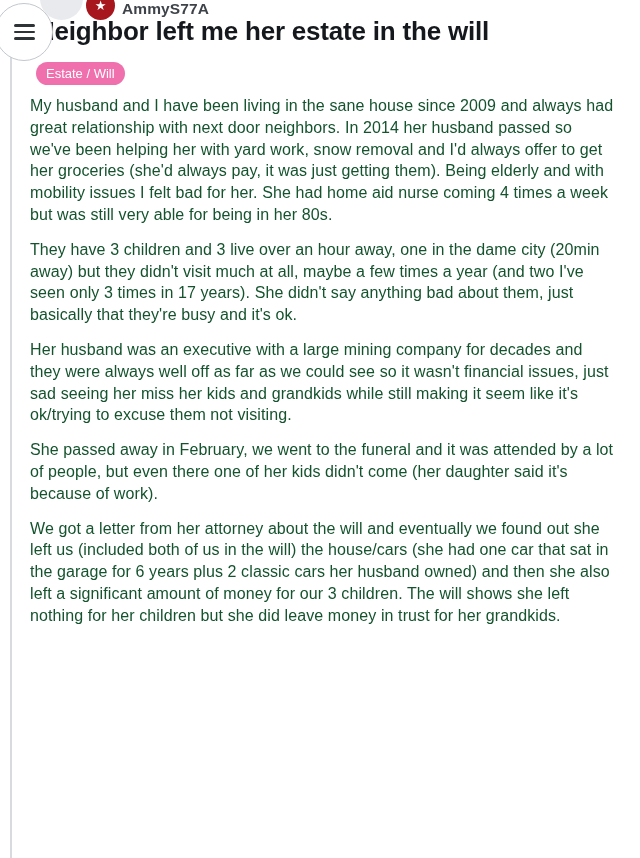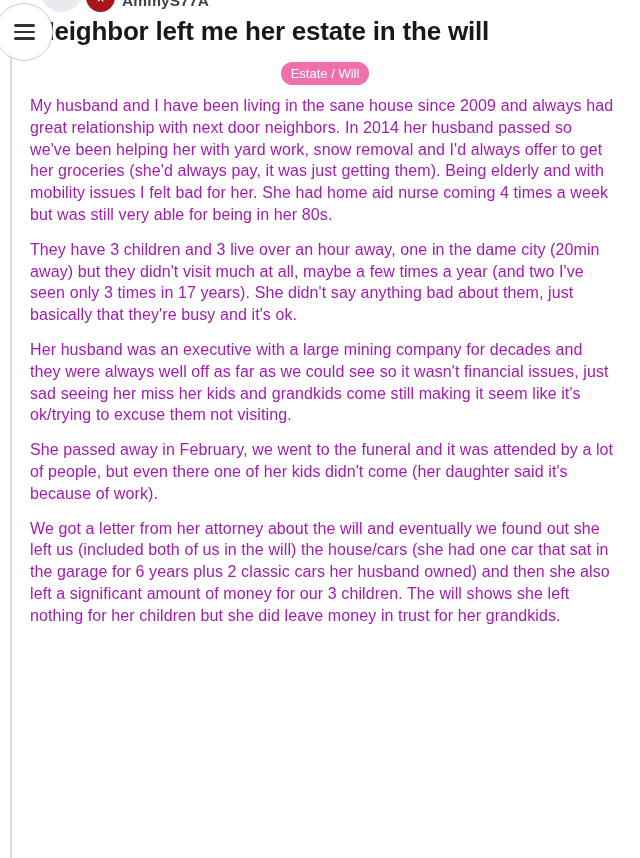--- a/index.html
+++ b/index.html
@@ -45,21 +45,21 @@
     cursor: pointer;
   }
   .menu-button .bar {
     width: 21px;
     height: 2.6px;
     border-radius: 2px;
     background: #2e3338;
   }
 
   
-  .post-header { position: absolute; left: 0; top: 0; width: 550px; height: 16px; z-index: 2; }
+  .post-header { position: absolute; left: 0; top: 8px; width: 550px; height: 16px; z-index: 2; }
   .avatar {
     position: absolute;
     left: 40px; top: -31px;
     width: 43px; height: 43px;
     border-radius: 50%;
     background: #e8eaed;
   }
   .flair-badge {
     position: absolute;
     left: 86px; top: -17px;
@@ -88,36 +88,36 @@
     z-index: 1;
   }
   .post-title {
     margin: 0 0 0 6px;
     font-size: 26px;
     line-height: 33px;
     font-weight: 700;
     color: #15181c;
     letter-spacing: -0.2px;
   }
-  .tag-row { margin: 14px 0 10px 6px; text-align: center; }
+  .tag-row { margin: 14px 0 10px 6px; }
   .tag-pill {
     display: inline-block;
     background: #f06fad;
     color: #ffffff;
     font-size: 13px;
     line-height: 15px;
     padding: 4px 10px 4px;
     border-radius: 999px;
     cursor: pointer;
   }
   .post-body p {
     margin: 0 0 13px 0;
     font-size: 16px;
     line-height: 21.8px;
-    color: #a21caf;
+    color: #14532d;
     letter-spacing: 0.1px;
   }
 </style>
 </head>
 <body>
 
 <div class="thread-line"></div>
 
 <div class="menu-button">
   <span style="display:flex;flex-direction:column;gap:4px;align-items:center;">
@@ -136,17 +136,17 @@
 </div>
 
 <div class="content">
   <h1 class="post-title">Neighbor left me her estate in the will</h1>
   <div class="tag-row">
     <span class="tag-pill" style="background: rgb(240, 111, 173);">Estate / Will</span>
   </div>
   <div class="post-body">
     <p>My husband and I have been living in the sane house since 2009 and always had great relationship with next door neighbors. In 2014 her husband passed so we've been helping her with yard work, snow removal and I'd always offer to get her groceries (she'd always pay, it was just getting them). Being elderly and with mobility issues I felt bad for her. She had home aid nurse coming 4 times a week but was still very able for being in her 80s.</p>
     <p>They have 3 children and 3 live over an hour away, one in the dame city (20min away) but they didn't visit much at all, maybe a few times a year (and two I've seen only 3 times in 17 years). She didn't say anything bad about them, just basically that they're busy and it's ok.</p>
-    <p>Her husband was an executive with a large mining company for decades and they were always well off as far as we could see so it wasn't financial issues, just sad seeing her miss her kids and grandkids come still making it seem like it's ok/trying to excuse them not visiting.</p>
+    <p>Her husband was an executive with a large mining company for decades and they were always well off as far as we could see so it wasn't financial issues, just sad seeing her miss her kids and grandkids while still making it seem like it's ok/trying to excuse them not visiting.</p>
     <p>She passed away in February, we went to the funeral and it was attended by a lot of people, but even there one of her kids didn't come (her daughter said it's because of work).</p>
     <p>We got a letter from her attorney about the will and eventually we found out she left us (included both of us in the will) the house/cars (she had one car that sat in the garage for 6 years plus 2 classic cars her husband owned) and then she also left a significant amount of money for our 3 children. The will shows she left nothing for her children but she did leave money in trust for her grandkids.</p>
   </div>
 </div>
 
 </body></html>

